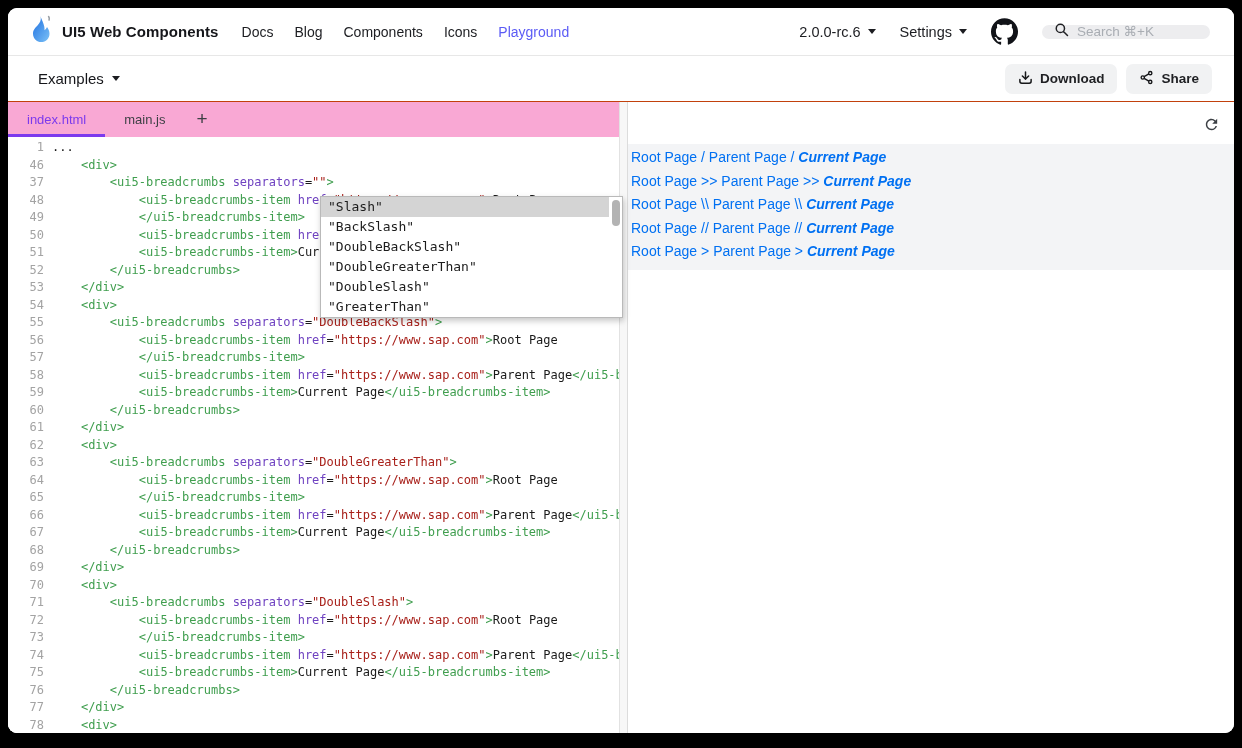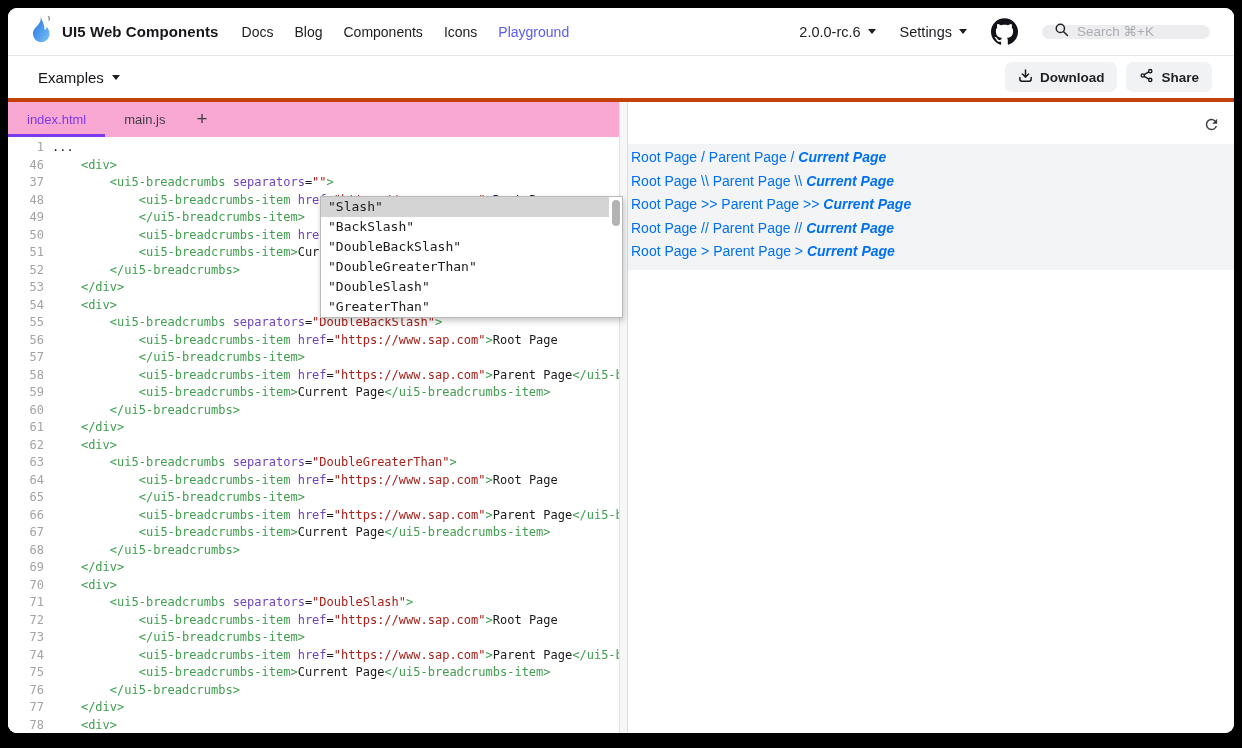--- a/index.html
+++ b/index.html
@@ -15,21 +15,21 @@
   .mainnav a.active{color:#5b5bf5;}
   .header-right{margin-left:auto;display:flex;align-items:center;gap:24px;}
   .hdr-btn{display:flex;align-items:center;gap:7px;font-size:14.5px;color:#1c1d21;cursor:pointer;}
   .chev{width:0;height:0;border-left:4.5px solid transparent;border-right:4.5px solid transparent;border-top:5.5px solid #1c1d21;display:inline-block;}
   .gh{display:flex;align-items:center;cursor:pointer;}
   .search-pill{width:168px;height:14px;border-radius:16px;background:#ededef;display:flex;align-items:center;gap:8px;padding:0 12px;}
   .search-pill input{border:none;outline:none;background:transparent;font-size:13.5px;color:#333;width:110px;font-family:"Liberation Sans",sans-serif;}
   .search-pill input::placeholder{color:#a9adb3;}
 
   
-  .toolbar{flex:0 0 46px;display:flex;align-items:center;padding:0 22px 0 30px;border-bottom:4px solid #c2410c;background:#fff;}
+  .toolbar{flex:0 0 46px;display:flex;align-items:center;padding:0 22px 0 30px;border-bottom:1px solid #c2410c;background:#fff;}
   .examples{display:flex;align-items:center;gap:8px;font-size:15px;color:#15161a;cursor:pointer;}
   .toolbar-right{margin-left:auto;display:flex;gap:9px;}
   .tool-btn{height:30px;background:#f1f2f3;border:none;border-radius:7px;display:flex;align-items:center;gap:7px;padding:0 13px;font-size:13.5px;font-weight:700;color:#1f2023;cursor:pointer;font-family:"Liberation Sans",sans-serif;}
 
   
   .main{flex:1;display:flex;position:relative;min-height:0;}
   .editor-pane{flex:0 0 620px;width:620px;position:relative;background:#fff;border-right:1px solid #dcdcdc;}
   .tabbar{height:35px;background:#f9a8d4;display:flex;margin-right:8px;}
   .tab{height:35px;line-height:35px;padding:0 19px;font-size:13px;color:#3d3f44;cursor:pointer;}
   .tab.active{color:#7c3aed;box-shadow:inset 0 -3px 0 #7c3aed;}
@@ -202,21 +202,21 @@
     </div>
 
     <div class="preview-pane">
       <button class="refresh-btn">
         <svg width="17" height="17" viewBox="0 0 24 24">
           <path fill="#3b3f44" d="M17.65 6.35A7.96 7.96 0 0 0 12 4c-4.42 0-7.99 3.58-7.99 8S7.58 20 12 20c3.73 0 6.84-2.55 7.73-6h-2.08A5.99 5.99 0 0 1 12 18c-3.31 0-6-2.69-6-6s2.69-6 6-6c1.66 0 3.14.69 4.22 1.78L13 11h7V4l-2.35 2.35z"></path>
         </svg>
       </button>
       <div class="demo-block" id="bc">
           <div class="bc-row"><span class="bc-link">Root Page</span><span class="bc-sep"> / </span><span class="bc-link">Parent Page</span><span class="bc-sep"> / </span><span class="bc-current">Current Page</span></div>
+          <div class="bc-row"><span class="bc-link">Root Page</span><span class="bc-sep"> &gt;&gt; </span><span class="bc-link">Parent Page</span><span class="bc-sep"> &gt;&gt; </span><span class="bc-current">Current Page</span></div>
           <div class="bc-row"><span class="bc-link">Root Page</span><span class="bc-sep"> \\ </span><span class="bc-link">Parent Page</span><span class="bc-sep"> \\ </span><span class="bc-current">Current Page</span></div>
-          <div class="bc-row"><span class="bc-link">Root Page</span><span class="bc-sep"> &gt;&gt; </span><span class="bc-link">Parent Page</span><span class="bc-sep"> &gt;&gt; </span><span class="bc-current">Current Page</span></div>
           <div class="bc-row"><span class="bc-link">Root Page</span><span class="bc-sep"> // </span><span class="bc-link">Parent Page</span><span class="bc-sep"> // </span><span class="bc-current">Current Page</span></div>
           <div class="bc-row"><span class="bc-link">Root Page</span><span class="bc-sep"> &gt; </span><span class="bc-link">Parent Page</span><span class="bc-sep"> &gt; </span><span class="bc-current">Current Page</span></div>
         </div>
     </div>
 
   </div>
 </div>
 
 </body></html>

